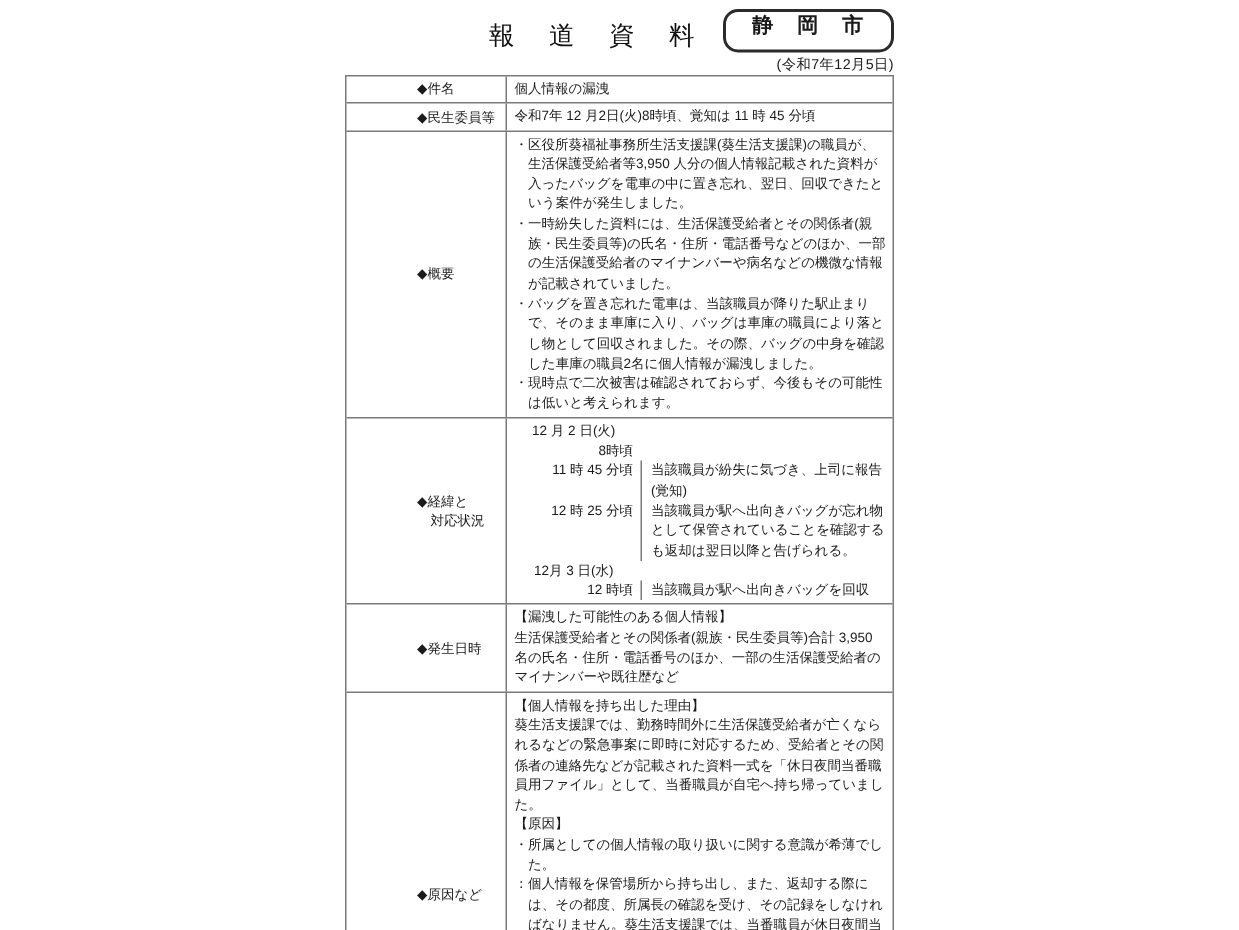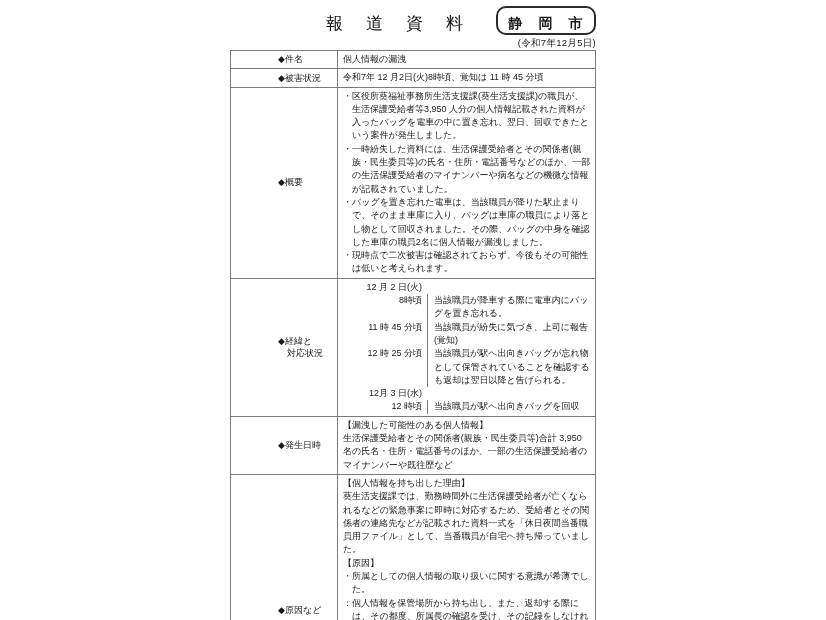--- a/index.html
+++ b/index.html
@@ -1,36 +1,36 @@
 <!DOCTYPE html>
 <html><head>
 <meta charset="utf-8">
 <style>
   html,body{margin:0;padding:0;background:#ffffff;width:826px;height:620px;overflow:hidden;}
   body{font-family:"Liberation Sans","DejaVu Sans",sans-serif;color:#1a1a1a;}
   .doc{position:absolute;left:230px;top:6px;width:366px;}
   .hdr{position:relative;height:44px;}
   .title{position:absolute;left:0;right:0;top:6px;text-align:center;padding-right:34px;
          font-size:17px;font-weight:normal;letter-spacing:3px;color:#111;}
-  .city-box{position:absolute;right:0;top:0;width:100px;height:29px;border:2.5px solid #2b2b2b;
-            border-radius:10px;display:flex;align-items:flex-end;justify-content:center;
+  .city-box{position:absolute;right:0;top:0;width:114px;height:29px;border:2.5px solid #2b2b2b;
+            border-radius:10px;display:flex;align-items:flex-start;justify-content:center;
             font-weight:bold;font-size:14px;letter-spacing:1px;background:#fff;box-sizing:border-box;}
   .hdr-date{position:absolute;right:0;top:31px;font-size:9.5px;letter-spacing:0.3px;}
   .tbl{border:1px solid #7a7a7a;width:100%;box-sizing:border-box;background:#fff;}
   .row{display:flex;border-top:1px solid #7a7a7a;align-items:stretch;}
   .row:first-child{border-top:none;}
   .lbl{width:62px;flex:0 0 62px;padding:2px 2px 2px 3px;display:flex;align-items:center;
        font-size:9px;line-height:12.5px;white-space:pre-line;box-sizing:border-box;margin-left:44px;}
   .val{flex:1;border-left:1px solid #7a7a7a;padding:2px 4px 2px 5px;font-size:9px;
        line-height:13.3px;box-sizing:border-box;}
   .hang{padding-left:9px;text-indent:-9px;}
   .tl-row{display:flex;align-items:stretch;}
   .tl-time{width:84px;flex:0 0 84px;text-align:right;padding-right:5px;box-sizing:border-box;}
   .tl-desc{flex:1;border-left:1px solid #7a7a7a;padding-left:6px;}
-  .tl-date{text-align:right;}
+  .tl-date{text-align:center;}
 </style>
 </head>
 <body>
 
 <div class="doc">
 
   <div class="hdr">
     <div class="title">報　道　資　料</div>
     <div class="city-box">
       <span>静　岡　市</span>
@@ -39,21 +39,21 @@
   </div>
 
   <div class="tbl">
 
     <div class="row">
       <div class="lbl">◆件名</div>
       <div class="val">個人情報の漏洩</div>
     </div>
 
     <div class="row">
-      <div class="lbl">◆被害状況</div>
+      <div class="lbl">◆民生委員等</div>
       <div class="val">令和7年 12 月2日(火)8時頃、覚知は 11 時 45 分頃</div>
     </div>
 
     <div class="row">
       <div class="lbl">◆概要</div>
       <div class="val">
         <div class="hang">・区役所葵福祉事務所生活支援課(葵生活支援課)の職員が、生活保護受給者等3,950 人分の個人情報記載された資料が入ったバッグを電車の中に置き忘れ、翌日、回収できたという案件が発生しました。</div>
         <div class="hang">・一時紛失した資料には、生活保護受給者とその関係者(親族・民生委員等)の氏名・住所・電話番号などのほか、一部の生活保護受給者のマイナンバーや病名などの機微な情報が記載されていました。</div>
         <div class="hang">・バッグを置き忘れた電車は、当該職員が降りた駅止まりで、そのまま車庫に入り、バッグは車庫の職員により落とし物として回収されました。その際、バッグの中身を確認した車庫の職員2名に個人情報が漏洩しました。</div>
         <div class="hang">・現時点で二次被害は確認されておらず、今後もその可能性は低いと考えられます。</div>
@@ -62,21 +62,20 @@
 
     <div class="row">
       <div class="lbl">◆経緯と
 　対応状況</div>
       <div class="val">
         <div class="tl-row">
           <div class="tl-time tl-date">12 月 2 日(火)</div>
         </div>
         <div class="tl-row">
           <div class="tl-time">8時頃</div>
-          <div class="tl-desc">当該職員が降車する際に電車内にバッグを置き忘れる。</div>
         </div>
         <div class="tl-row">
           <div class="tl-time">11 時 45 分頃</div>
           <div class="tl-desc">当該職員が紛失に気づき、上司に報告(覚知)</div>
         </div>
         <div class="tl-row">
           <div class="tl-time">12 時 25 分頃</div>
           <div class="tl-desc">当該職員が駅へ出向きバッグが忘れ物として保管されていることを確認するも返却は翌日以降と告げられる。</div>
         </div>
         <div class="tl-row">

